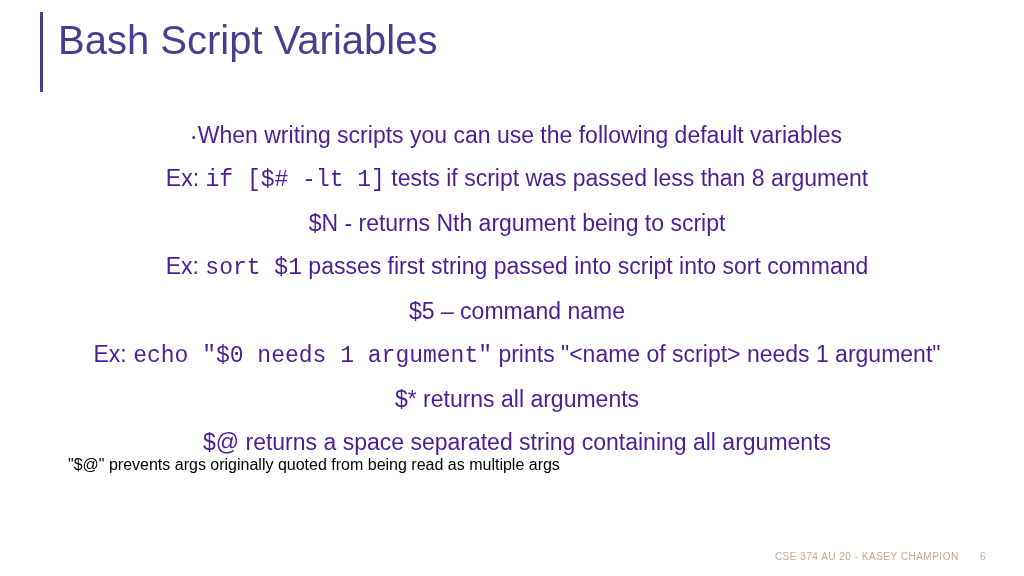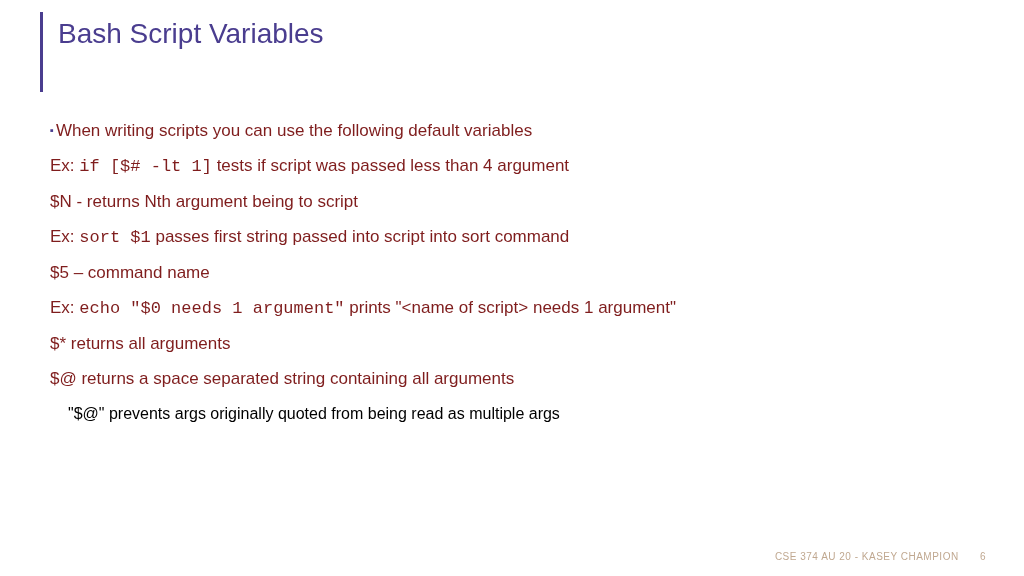--- a/index.html
+++ b/index.html
@@ -16,36 +16,37 @@
       left: 40px;
       top: 12px;
       width: 3px;
       height: 80px;
       background: #4a3d8f;
     }
     .title {
       position: absolute;
       left: 58px;
       top: 18px;
-      font-size: 28px;
+      font-size: 40px;
       font-weight: 400;
       color: #4a3d8f;
       font-family: 'Segoe UI Light', 'Segoe UI', sans-serif;
     }
     .content {
       position: absolute;
       left: 50px;
       top: 120px;
       right: 40px;
     }
     .line {
-      font-size: 17px;
-      color: #7f1d1d;
+      font-size: 23px;
+      color: #4c1d95;
       margin-bottom: 12px;
       line-height: 1.35;
+      text-align: center;
     }
     .bullet::before {
       content: "▪";
       color: #4a3d8f;
       font-size: 11px;
       margin-right: 2px;
       vertical-align: 2px;
     }
     .mono { font-family: 'Courier New', monospace; margin-top: 28px; }
     .subline {
@@ -70,31 +71,31 @@
   </style>
 </head>
 <body>
 
 <div class="accent-bar"></div>
 <div class="title">Bash Script Variables</div>
 
 <div class="content">
   <div class="line bullet">When writing scripts you can use the following default variables</div>
   <div class="line">
-    <span>Ex: </span><span class="mono">if [$# -lt 1]</span><span> tests if script was passed less than 4 argument</span>
+    <span>Ex: </span><span class="mono">if [$# -lt 1]</span><span> tests if script was passed less than 8 argument</span>
   </div>
   <div class="line">$N - returns Nth argument being to script</div>
   <div class="line">
     <span>Ex: </span><span class="mono">sort $1</span><span> passes first string passed into script into sort command</span>
   </div>
   <div class="line">$5 – command name</div>
   <div class="line">
     <span>Ex: </span><span class="mono">echo "$0 needs 1 argument"</span><span> prints "&lt;name of script&gt; needs 1 argument"</span>
   </div>
   <div class="line">$* returns all arguments</div>
-  <div class="line" style="margin-bottom:20px;">$@ returns a space separated string containing all arguments</div>
+  <div class="line" style="margin-bottom:4px;">$@ returns a space separated string containing all arguments</div>
   <div class="subline">"$@" prevents args originally quoted from being read as multiple args</div>
 </div>
 
 <div class="footer">
   <span>CSE 374 AU 20 - KASEY CHAMPION</span>
   <span class="pg">6</span>
 </div>
 
 </body></html>

